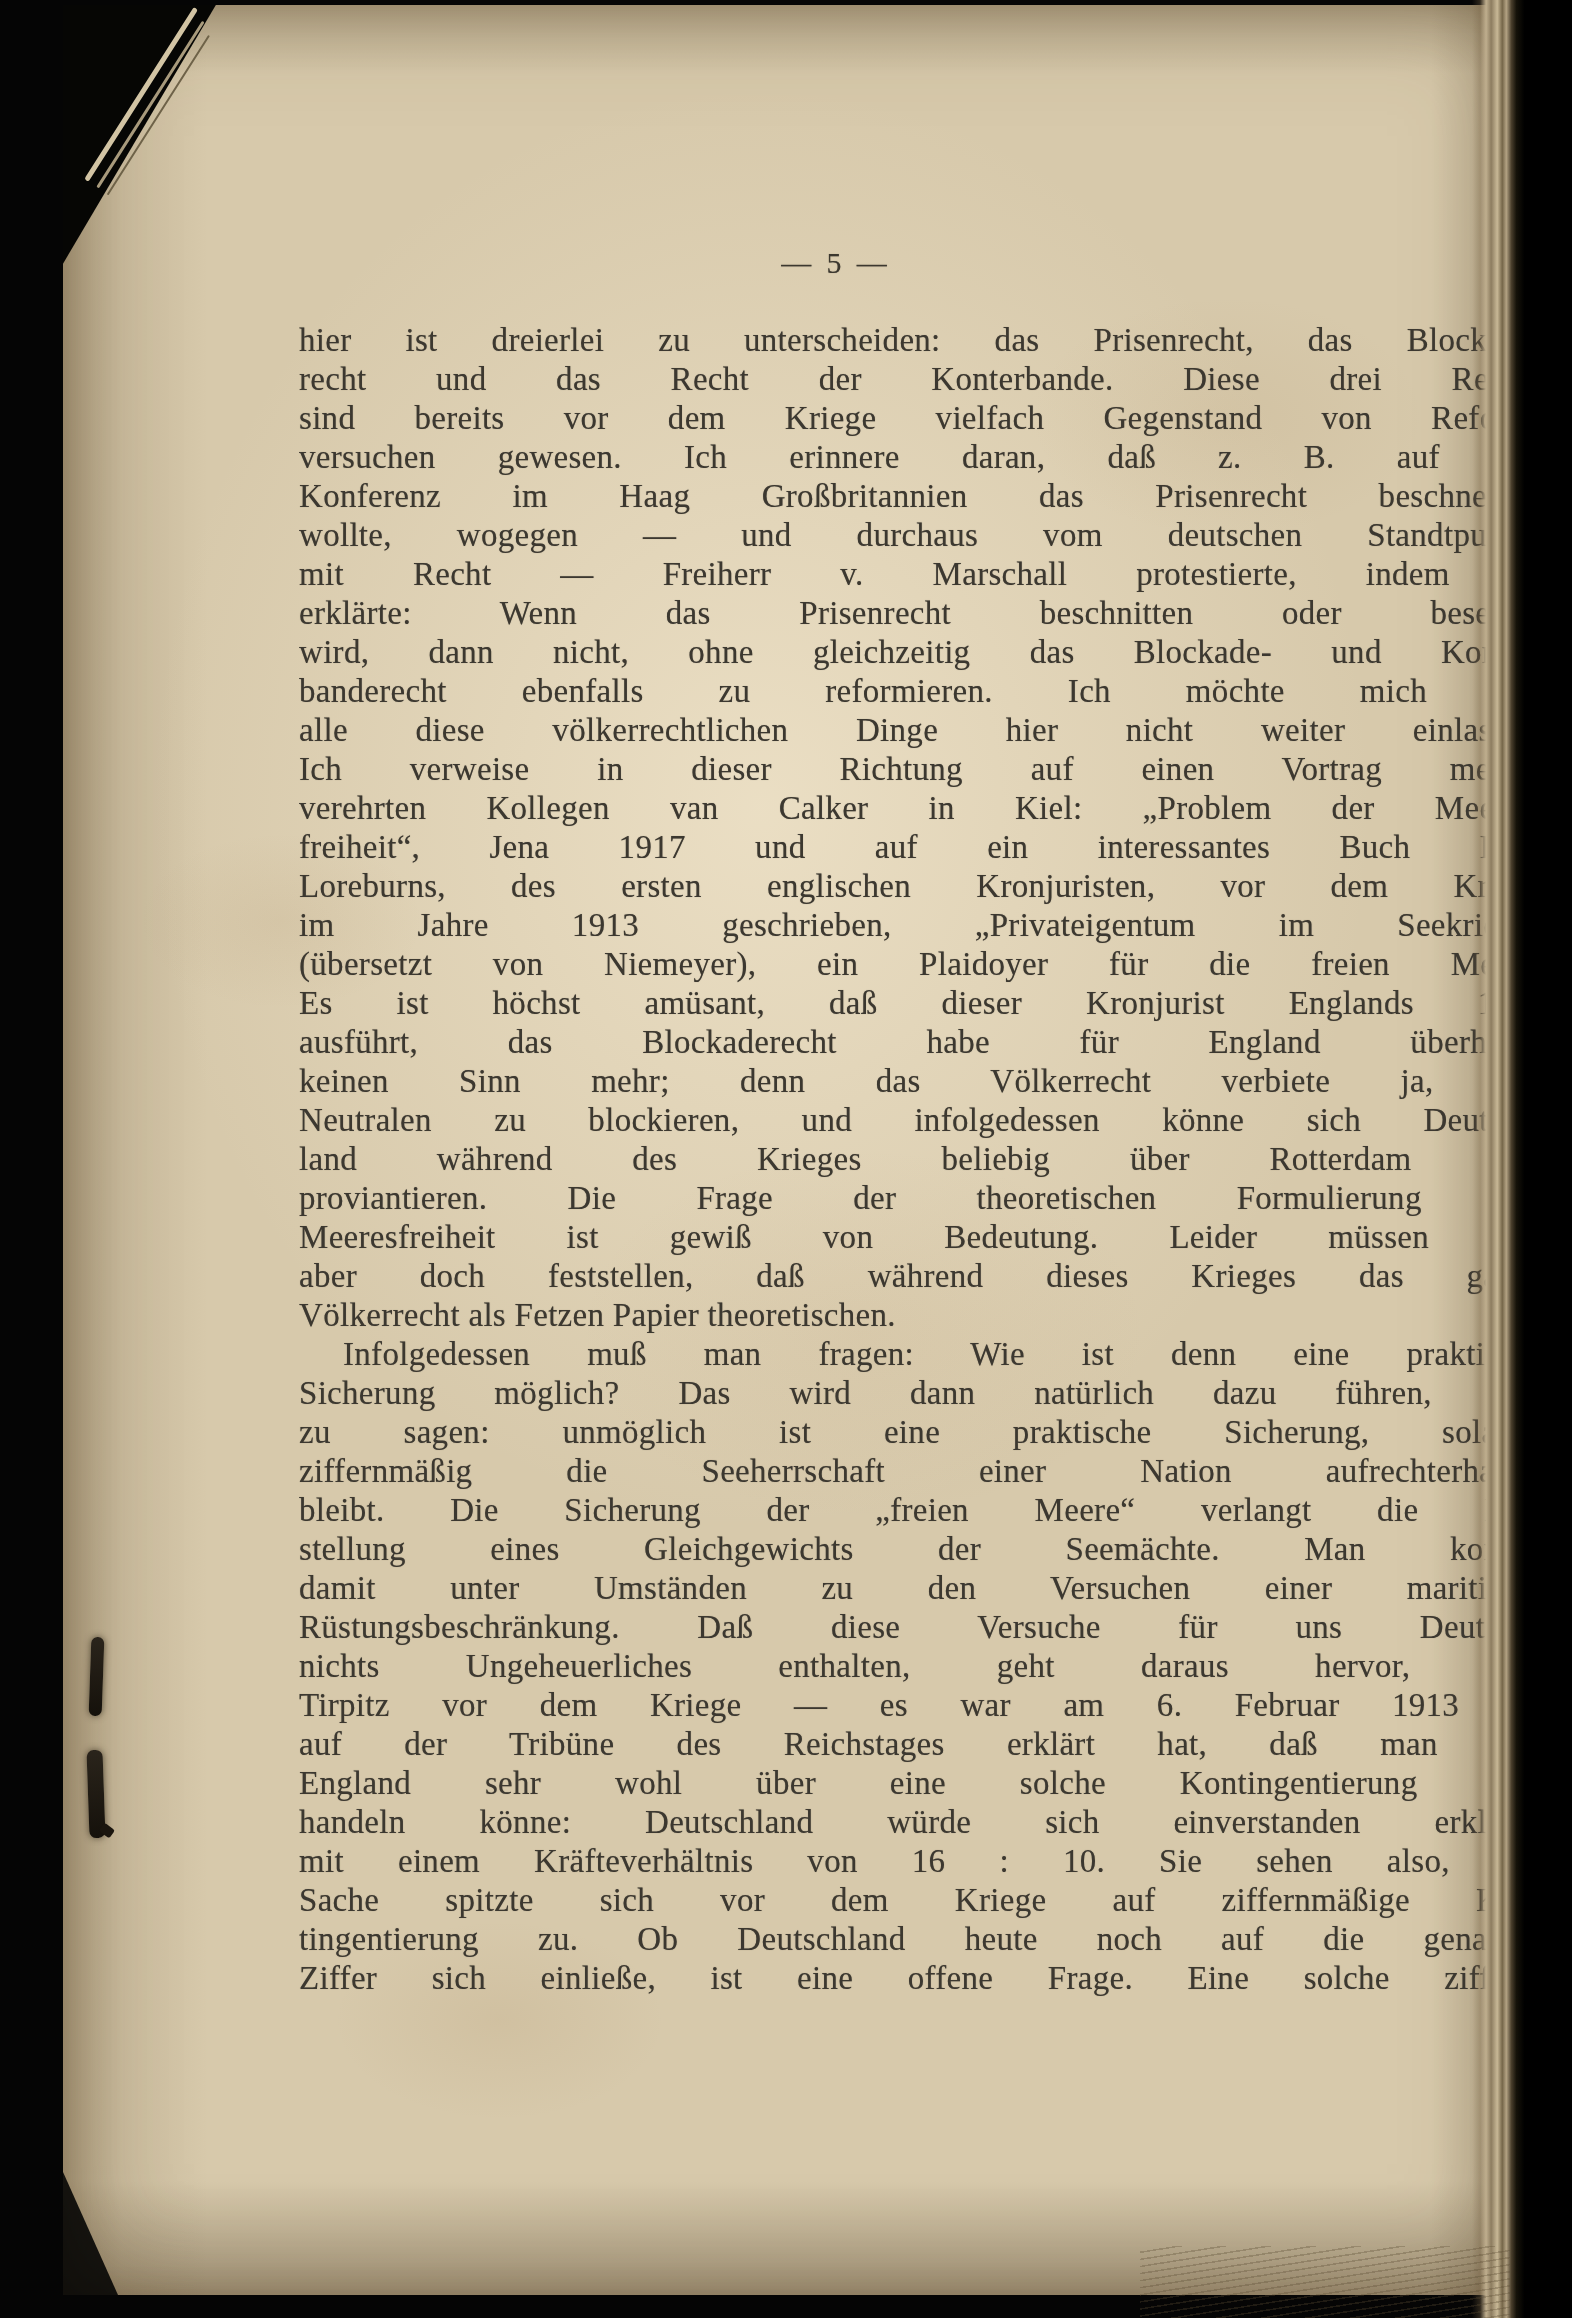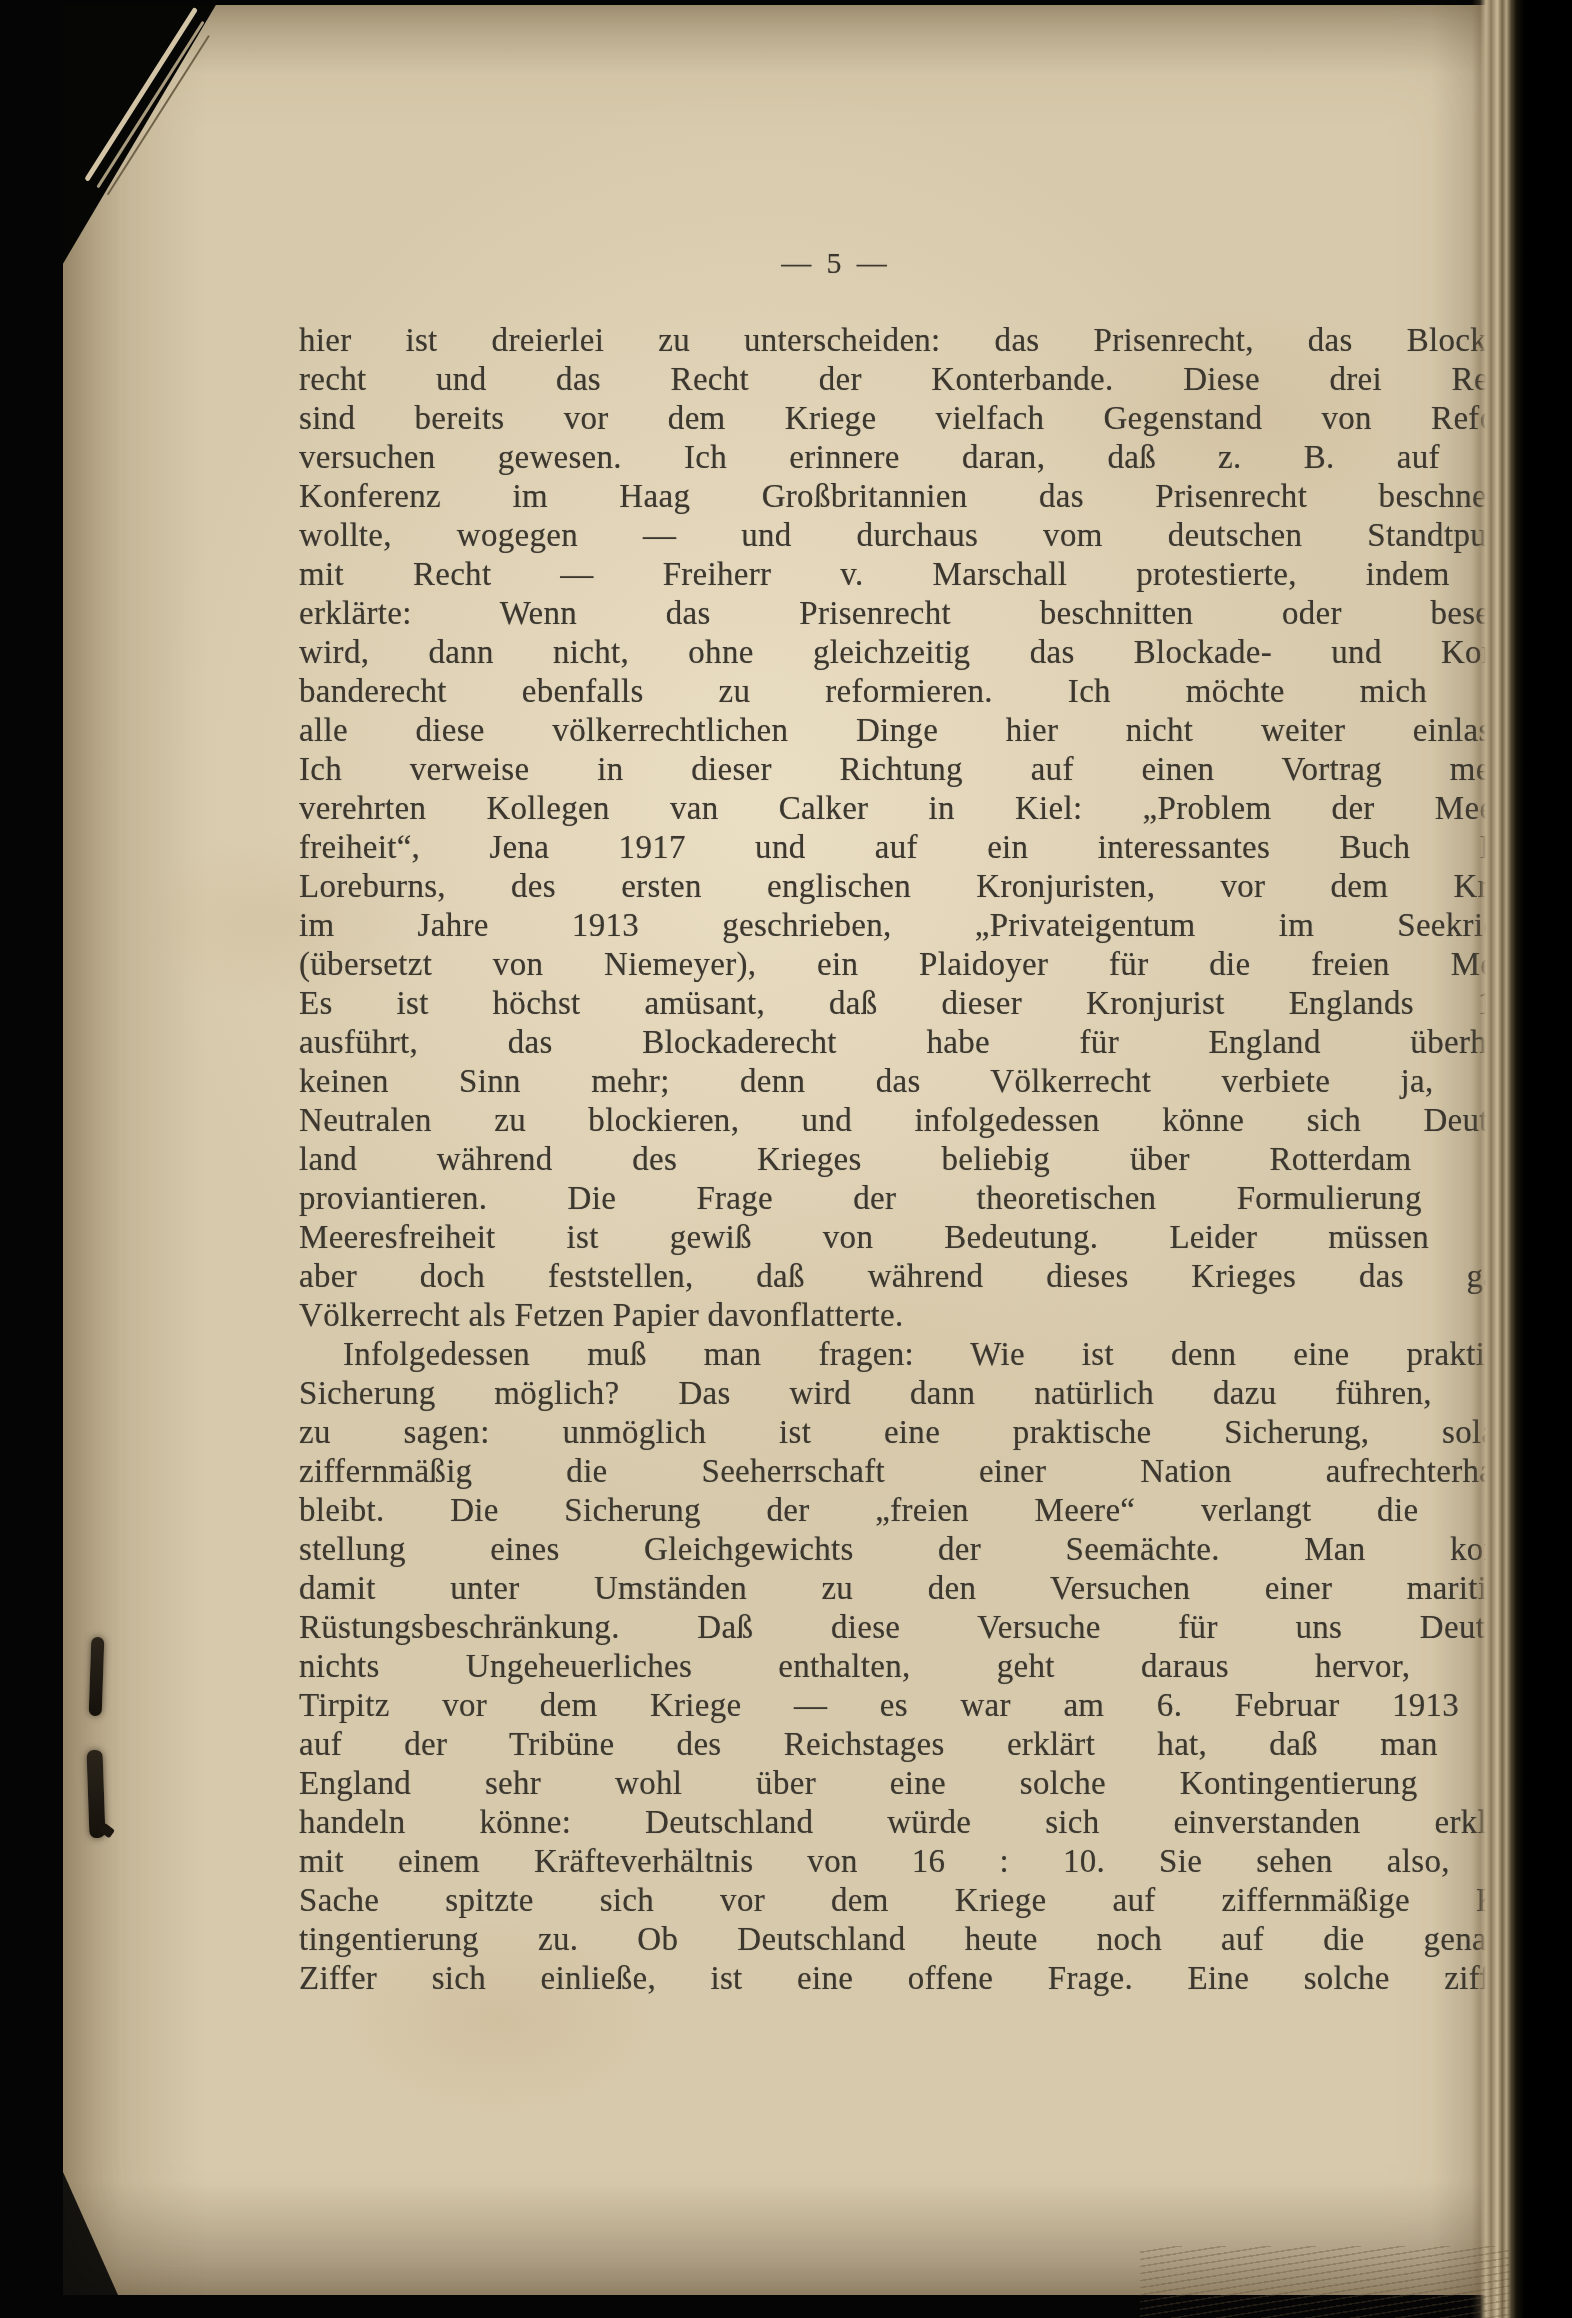--- a/index.html
+++ b/index.html
@@ -181,21 +181,21 @@
           <div class="line">im Jahre 1913 geschrieben, „Privateigentum im Seekriege“</div>
           <div class="line">(übersetzt von Niemeyer), ein Plaidoyer für die freien Meere.</div>
           <div class="line">Es ist höchst amüsant, daß dieser Kronjurist Englands 1913</div>
           <div class="line">ausführt, das Blockaderecht habe für England überhaupt</div>
           <div class="line">keinen Sinn mehr; denn das Völkerrecht verbiete ja, die</div>
           <div class="line">Neutralen zu blockieren, und infolgedessen könne sich Deutsch-</div>
           <div class="line">land während des Krieges beliebig über Rotterdam ver-</div>
           <div class="line">proviantieren. Die Frage der theoretischen Formulierung der</div>
           <div class="line">Meeresfreiheit ist gewiß von Bedeutung. Leider müssen wir</div>
           <div class="line">aber doch feststellen, daß während dieses Krieges das ganze</div>
-          <div class="line lastfree">Völkerrecht als Fetzen Papier davonflatterte.</div>
+          <div class="line lastfree">Völkerrecht als Fetzen Papier theoretischen.</div>
         </div>
         <div class="paragraph">
           <div class="line indent">Infolgedessen muß man fragen: Wie ist denn eine praktische</div>
           <div class="line">Sicherung möglich? Das wird dann natürlich dazu führen, sich</div>
           <div class="line">zu sagen: unmöglich ist eine praktische Sicherung, solange</div>
           <div class="line">ziffernmäßig die Seeherrschaft einer Nation aufrechterhalten</div>
           <div class="line">bleibt. Die Sicherung der „freien Meere“ verlangt die Her-</div>
           <div class="line">stellung eines Gleichgewichts der Seemächte. Man kommt</div>
           <div class="line">damit unter Umständen zu den Versuchen einer maritimen</div>
           <div class="line">Rüstungsbeschränkung. Daß diese Versuche für uns Deutsche</div>

